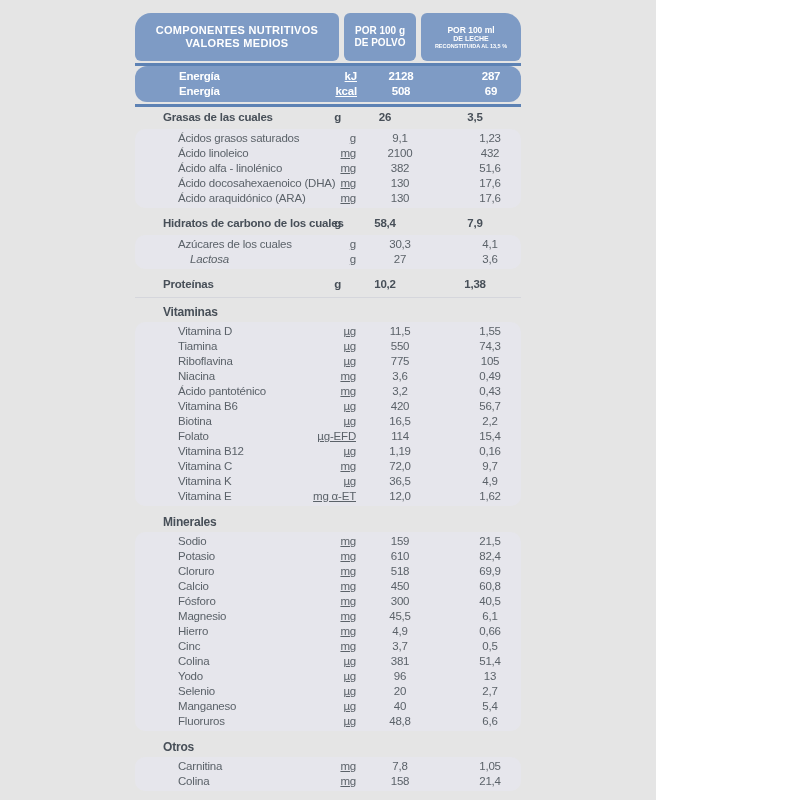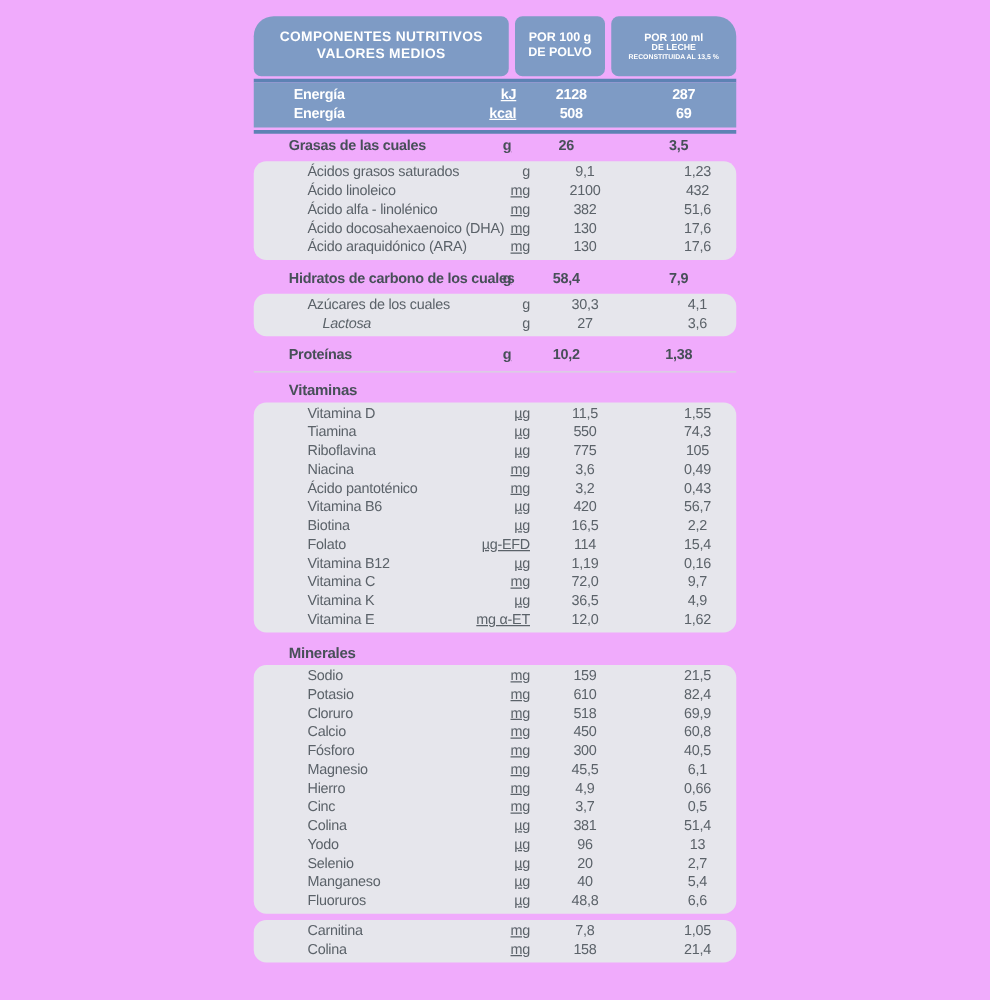--- a/index.html
+++ b/index.html
@@ -4,35 +4,35 @@
 <style>
   :root{
     --blue:#7e9bc5;
     --rule:#5d82b4;
     --block:#e6e6ec;
     --text:#5b6269;
     --strong:#474f58;
   }
   *{margin:0;padding:0;box-sizing:border-box;}
   body{background:#ffffff;font-family:"Liberation Sans",sans-serif;}
-  .page{width:792px;height:800px;background:#f0abfc;overflow:hidden;padding-top:13px;}
+  .page{width:656px;height:800px;background:#e5e5e5;overflow:hidden;padding-top:13px;}
   .ntable{width:386px;margin:0 auto;}
 
   
   .header-row{display:flex;gap:5px;height:48px;}
   .hbox{background:var(--blue);color:#fff;font-weight:bold;text-align:center;
         display:flex;flex-direction:column;justify-content:center;}
   .hbox1{flex:1;border-radius:16px 6px 6px 6px;font-size:11px;line-height:13px;letter-spacing:.3px;}
   .hbox2{width:72px;border-radius:6px 6px 6px 6px;font-size:10px;line-height:12px;}
   .hbox3{width:100px;border-radius:6px 16px 6px 6px;font-size:8.5px;line-height:10px;}
   .hbox3 .l2{font-size:7px;line-height:8px;}
   .hbox3 .l3{font-size:5.5px;line-height:7px;}
 
   .rule{height:3px;background:var(--rule);margin-top:2px;}
-  .energy-band{background:var(--blue);padding:3px 4px;}
+  .energy-band{background:var(--blue);padding:3px 16px;border-radius:12px;}
   .energy-band .row{color:#fff;font-weight:bold;}
 
   
   .row{display:grid;grid-template-columns:158px 48px 88px 92px;
        line-height:15px;font-size:11.5px;color:var(--text);letter-spacing:-0.2px;}
   .row .label{padding-left:28px;white-space:nowrap;overflow:visible;}
   .row .unit{text-align:right;text-decoration:underline;}
   .row .v1,.row .v2{text-align:center;}
   .row.lead{font-weight:bold;color:var(--strong);padding:3px 0;}
   .block{background:var(--block);border-radius:10px;padding:2px 15px;margin:1px 0 5px;}
@@ -295,20 +295,21 @@
             <span class="v1">40</span>
             <span class="v2">5,4</span>
           </div>
           <div class="row">
             <span class="label">Fluoruros</span>
             <span class="unit">µg</span>
             <span class="v1">48,8</span>
             <span class="v2">6,6</span>
           </div>
         </div>
+        <div class="section-heading">Otros</div>
         <div class="block">
           <div class="row">
             <span class="label">Carnitina</span>
             <span class="unit">mg</span>
             <span class="v1">7,8</span>
             <span class="v2">1,05</span>
           </div>
           <div class="row">
             <span class="label">Colina</span>
             <span class="unit">mg</span>

